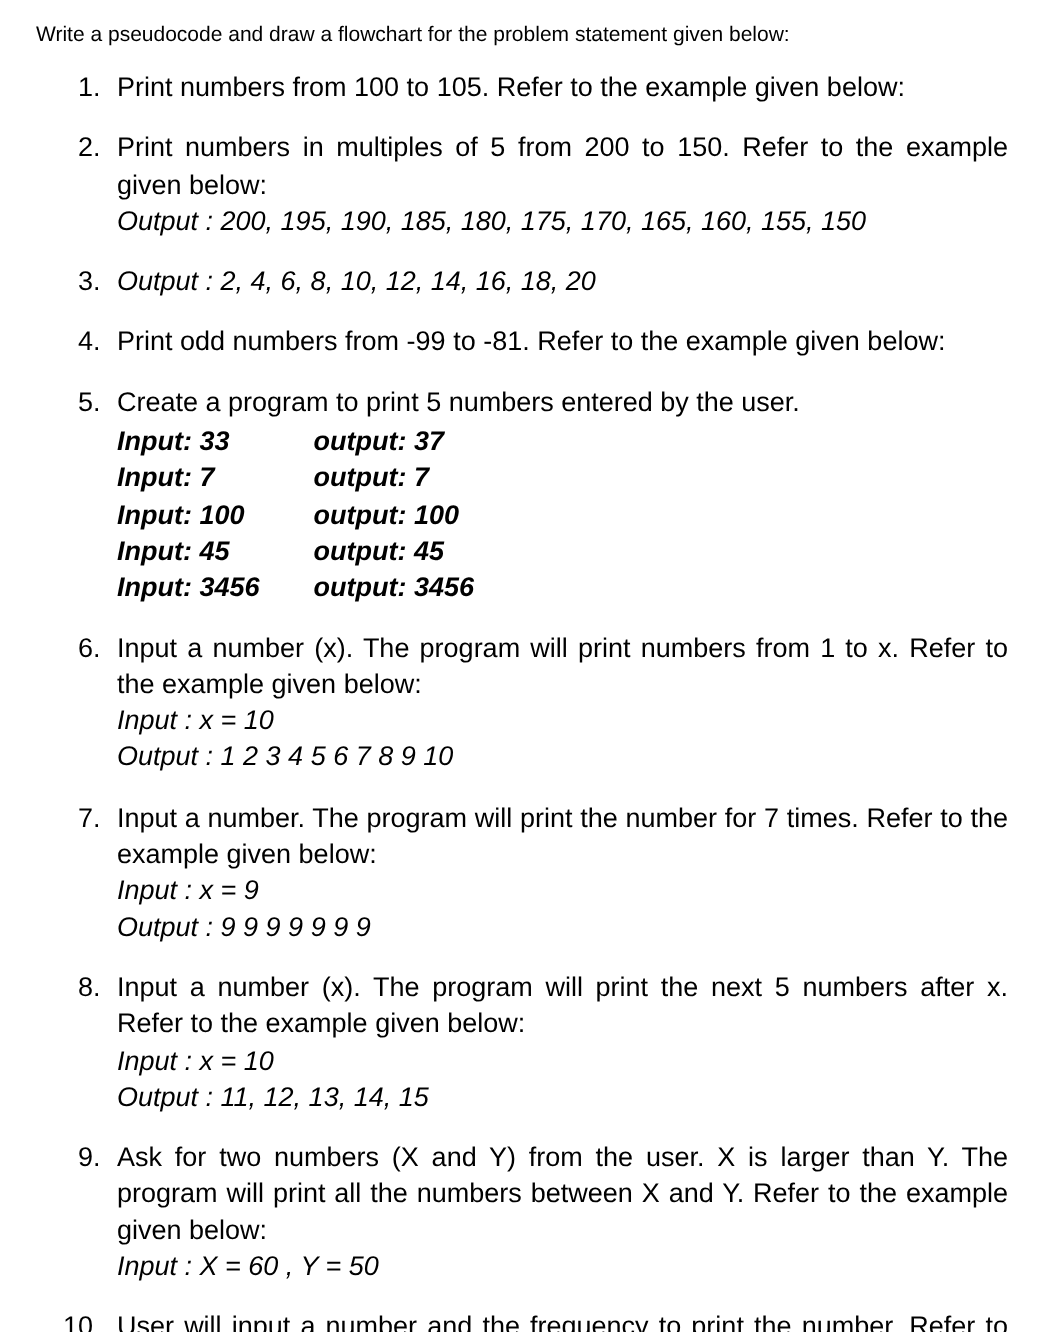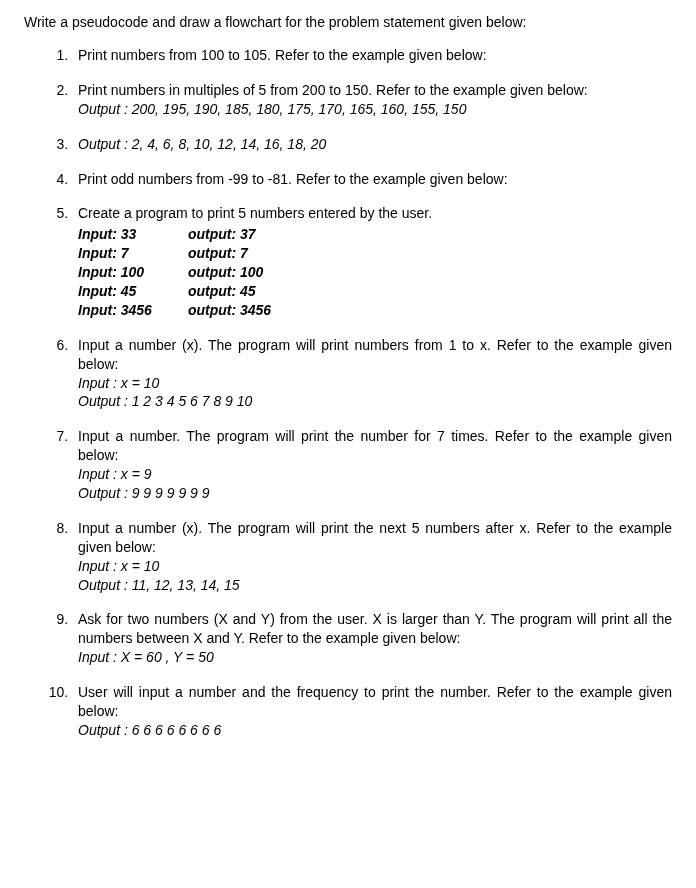--- a/index.html
+++ b/index.html
@@ -20,21 +20,21 @@
     font-size: 14px;
     margin-bottom: 16px;
     text-align: justify;
   }
   ol.problems {
     list-style: decimal;
     padding-left: 48px;
     margin: 0;
   }
   ol.problems > li {
-    font-size: 14px;
+    font-size: 18px;
     line-height: 1.35;
     margin-bottom: 16px;
     padding-left: 6px;
     text-align: justify;
   }
   ol.problems > li > .stmt {
     display: block;
   }
   .italic {
     font-style: italic;

